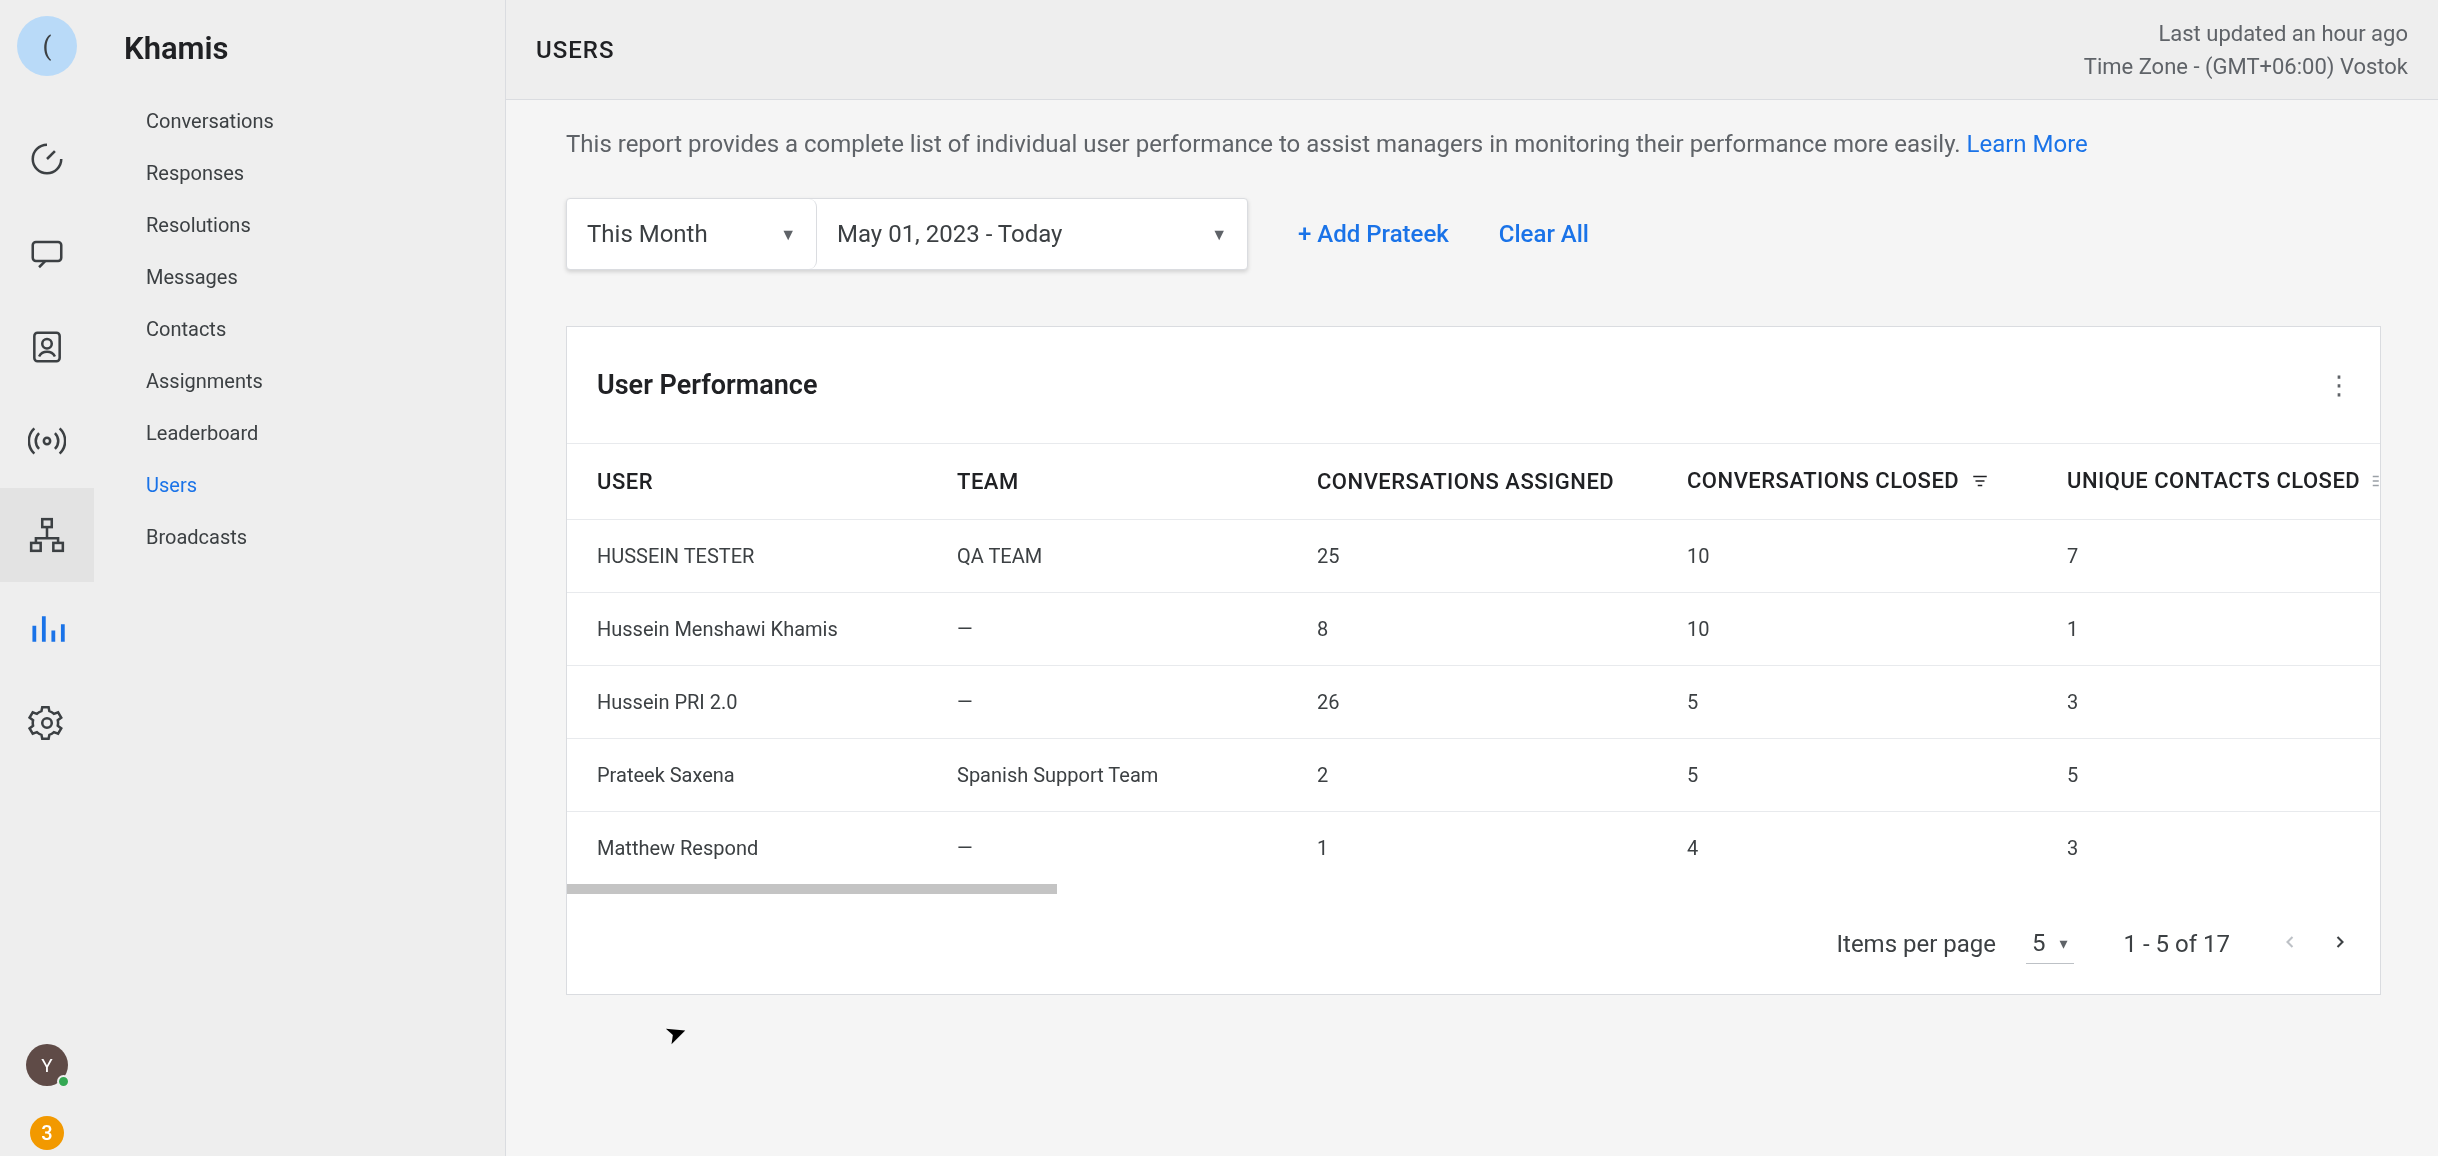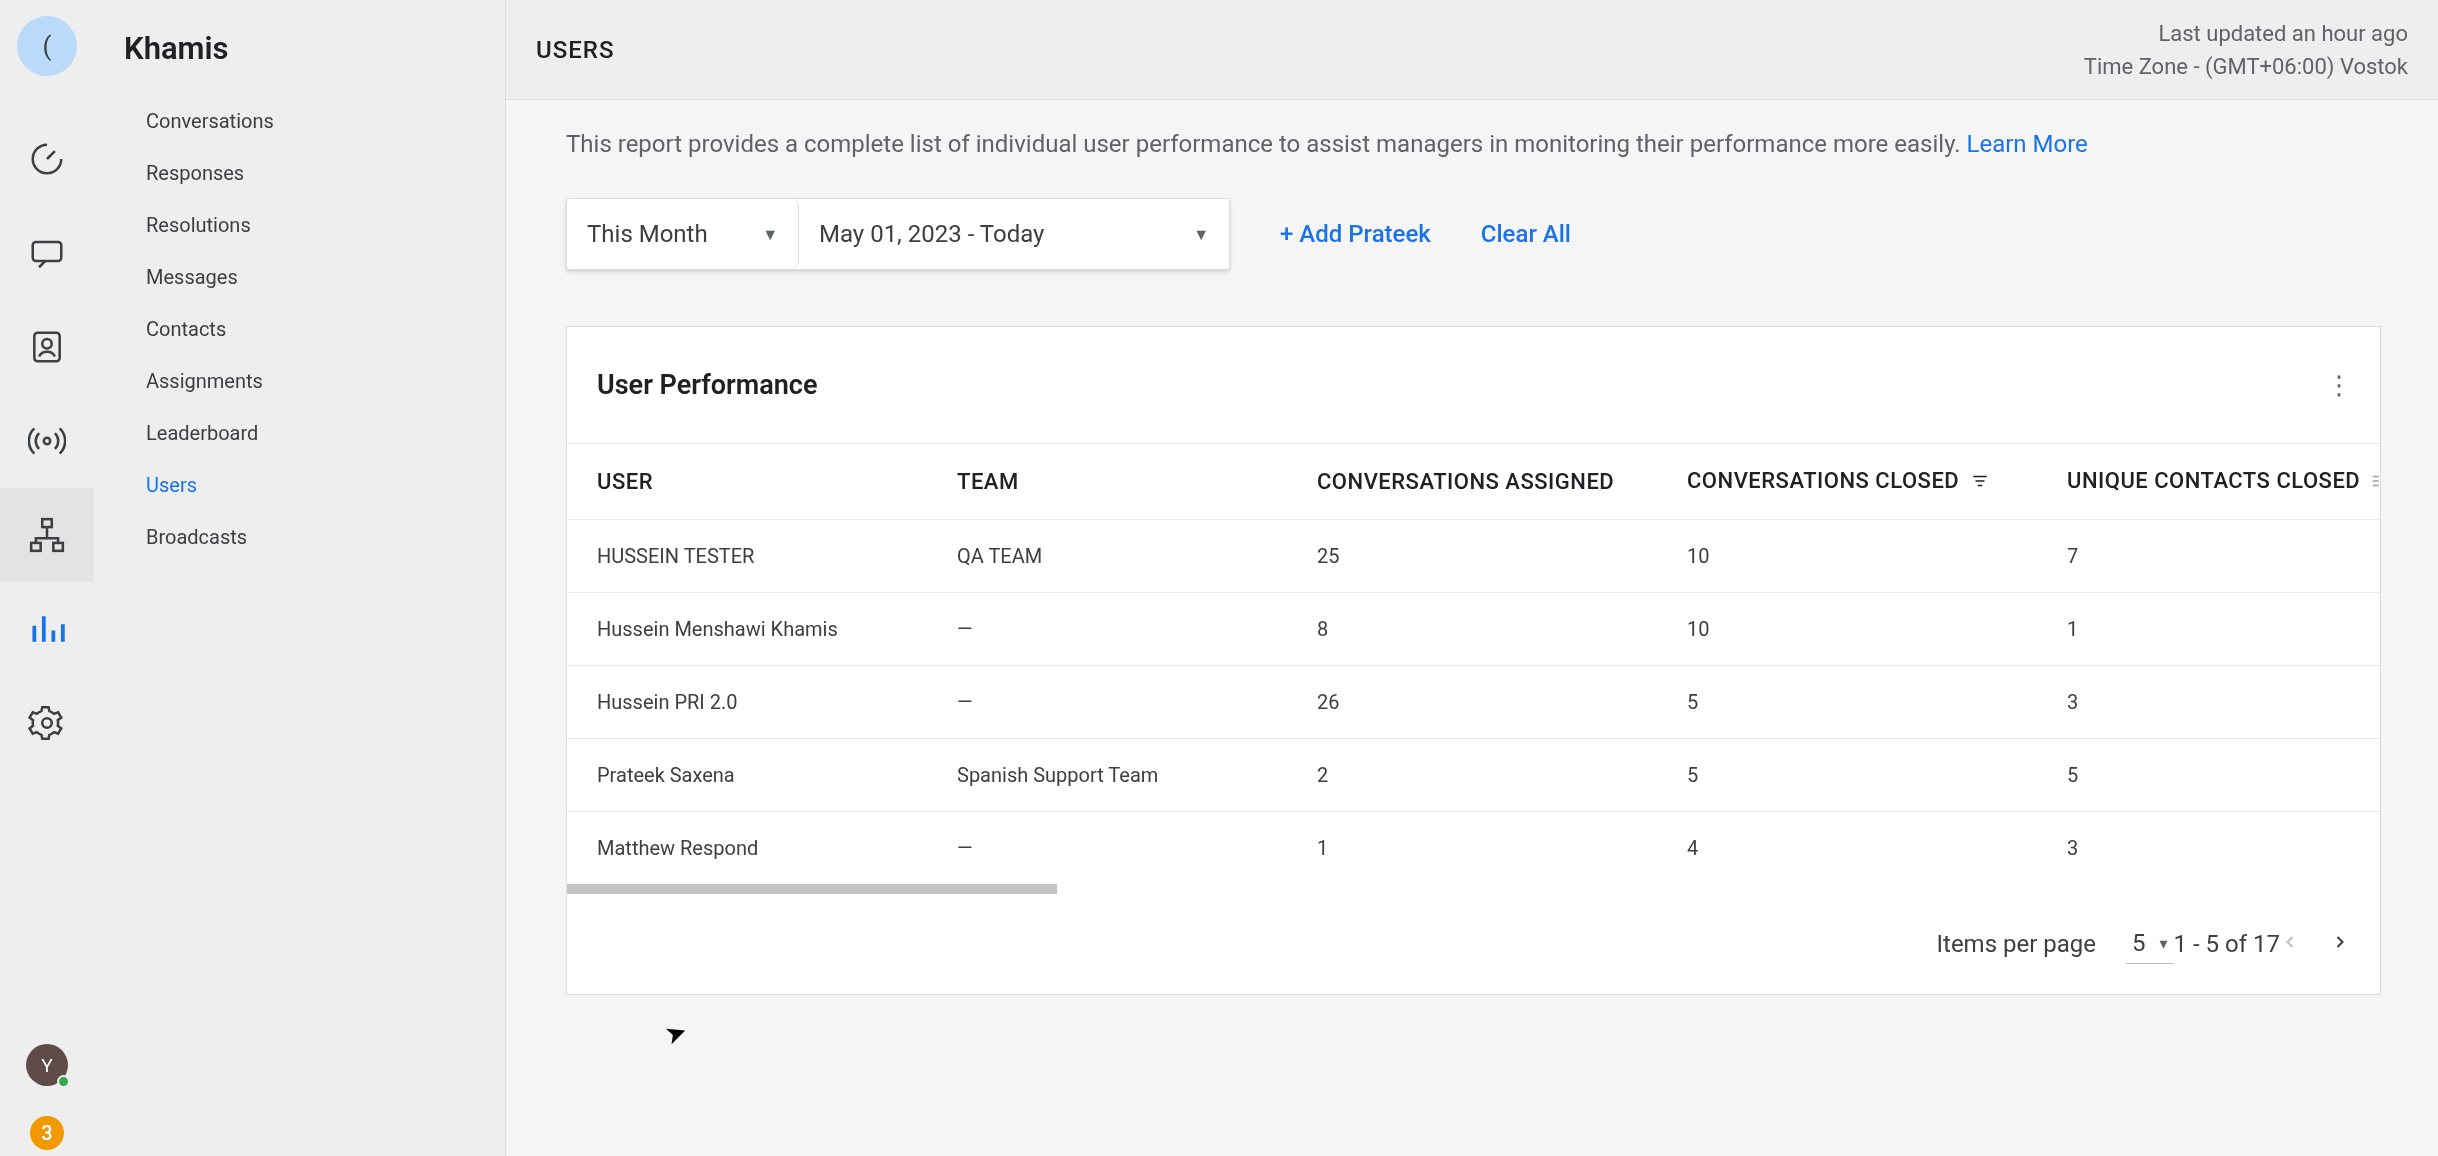--- a/index.html
+++ b/index.html
@@ -147,21 +147,21 @@
     box-shadow: 0 2px 4px rgba(0,0,0,0.15);
     height: 72px;
   }
   .picker {
     display:flex; align-items:center; justify-content:space-between;
     padding: 0 20px;
     font-size: 24px;
     color:#3c4043;
     cursor:pointer;
   }
-  .picker.period { width: 232px; border-right:1px solid #dadce0;border-radius:8px;}
+  .picker.period { width: 250px; border-right:1px solid #dadce0;border-radius:8px;}
   .picker.range  { width: 430px; }
   .chev { font-size: 16px; color:#5f6368; }
   .link-btn { color:#1a73e8; font-size:24px; font-weight:500; cursor:pointer; display:flex; align-items:center; gap:6px;}
 
   
   .card {
     margin-top: 56px;
     background:#fff;
     border:1px solid #dadce0;
     width: 1815px;
@@ -193,20 +193,21 @@
   .tbl td { color:#3c4043; }
   .hscroll-track {
     height:10px; background:transparent; position:relative;
   }
   .hscroll-thumb {
     position:absolute; left:0; top:0; height:10px; width:490px;
     background:#c4c4c4;
   }
   .pager {
     display:flex; align-items:center; justify-content:flex-end;
+    gap: 50px;
     height: 100px;
     padding: 0 30px;
     font-size: 24px;
     color:#3c4043;
   }
   .ipp { display:flex; align-items:center; gap:30px;}
   .ipp-select {
     display:flex; align-items:center; gap:14px;
     border-bottom:1px solid #bdc1c6;
     padding: 6px 6px;

